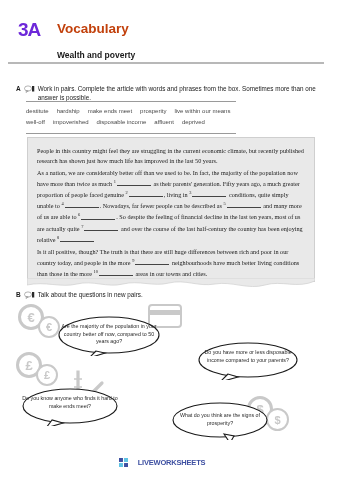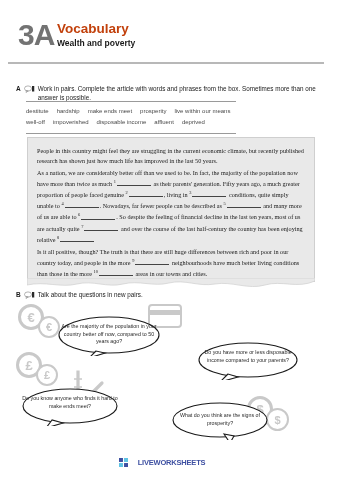--- a/index.html
+++ b/index.html
@@ -8,27 +8,27 @@
     background: #ffffff;
     font-family: "Liberation Sans", sans-serif;
     overflow: hidden;
   }
   .page { position: relative; width: 340px; height: 480px; background:#fff; }
 
   
   .header { position:absolute; left:0; top:18px; width:340px; height:46px; }
   .unit-code {
     position:absolute; left:18px; top:2px;
-    font-size:30px; font-weight:700; letter-spacing:-1px;
-    color:#737373; line-height:1;
+    font-size:19px; font-weight:700; letter-spacing:-1px;
+    color:#6d28d9; line-height:1;
     font-family:"Liberation Sans", sans-serif;
   }
   .header-titles { position:absolute; left:57px; top:4px; }
   .h-title { font-size:13.5px; font-weight:700; color:#c2410c; line-height:1.1; }
-  .h-sub { font-size:8.5px; font-weight:700; color:#1a1a1a; margin-top:2px; line-height:1.1; }
+  .h-sub { font-size:8.5px; font-weight:700; color:#1a1a1a; margin-top:14px; line-height:1.1; }
   .header-rule {
     position:absolute; left:8px; top:62px; width:316px; height:1.5px;
     background:#b8b8b8;
   }
 
   
   .sec-a { position:absolute; left:16px; top:84px; width:312px; }
   .instr-row { display:flex; align-items:flex-start; gap:3px; }
   .sec-letter { font-size:6.5px; font-weight:700; color:#1a1a1a; padding-top:1px; }
   .pair-icon { width:11px; height:8px; flex:0 0 auto; margin-top:0.5px; }

